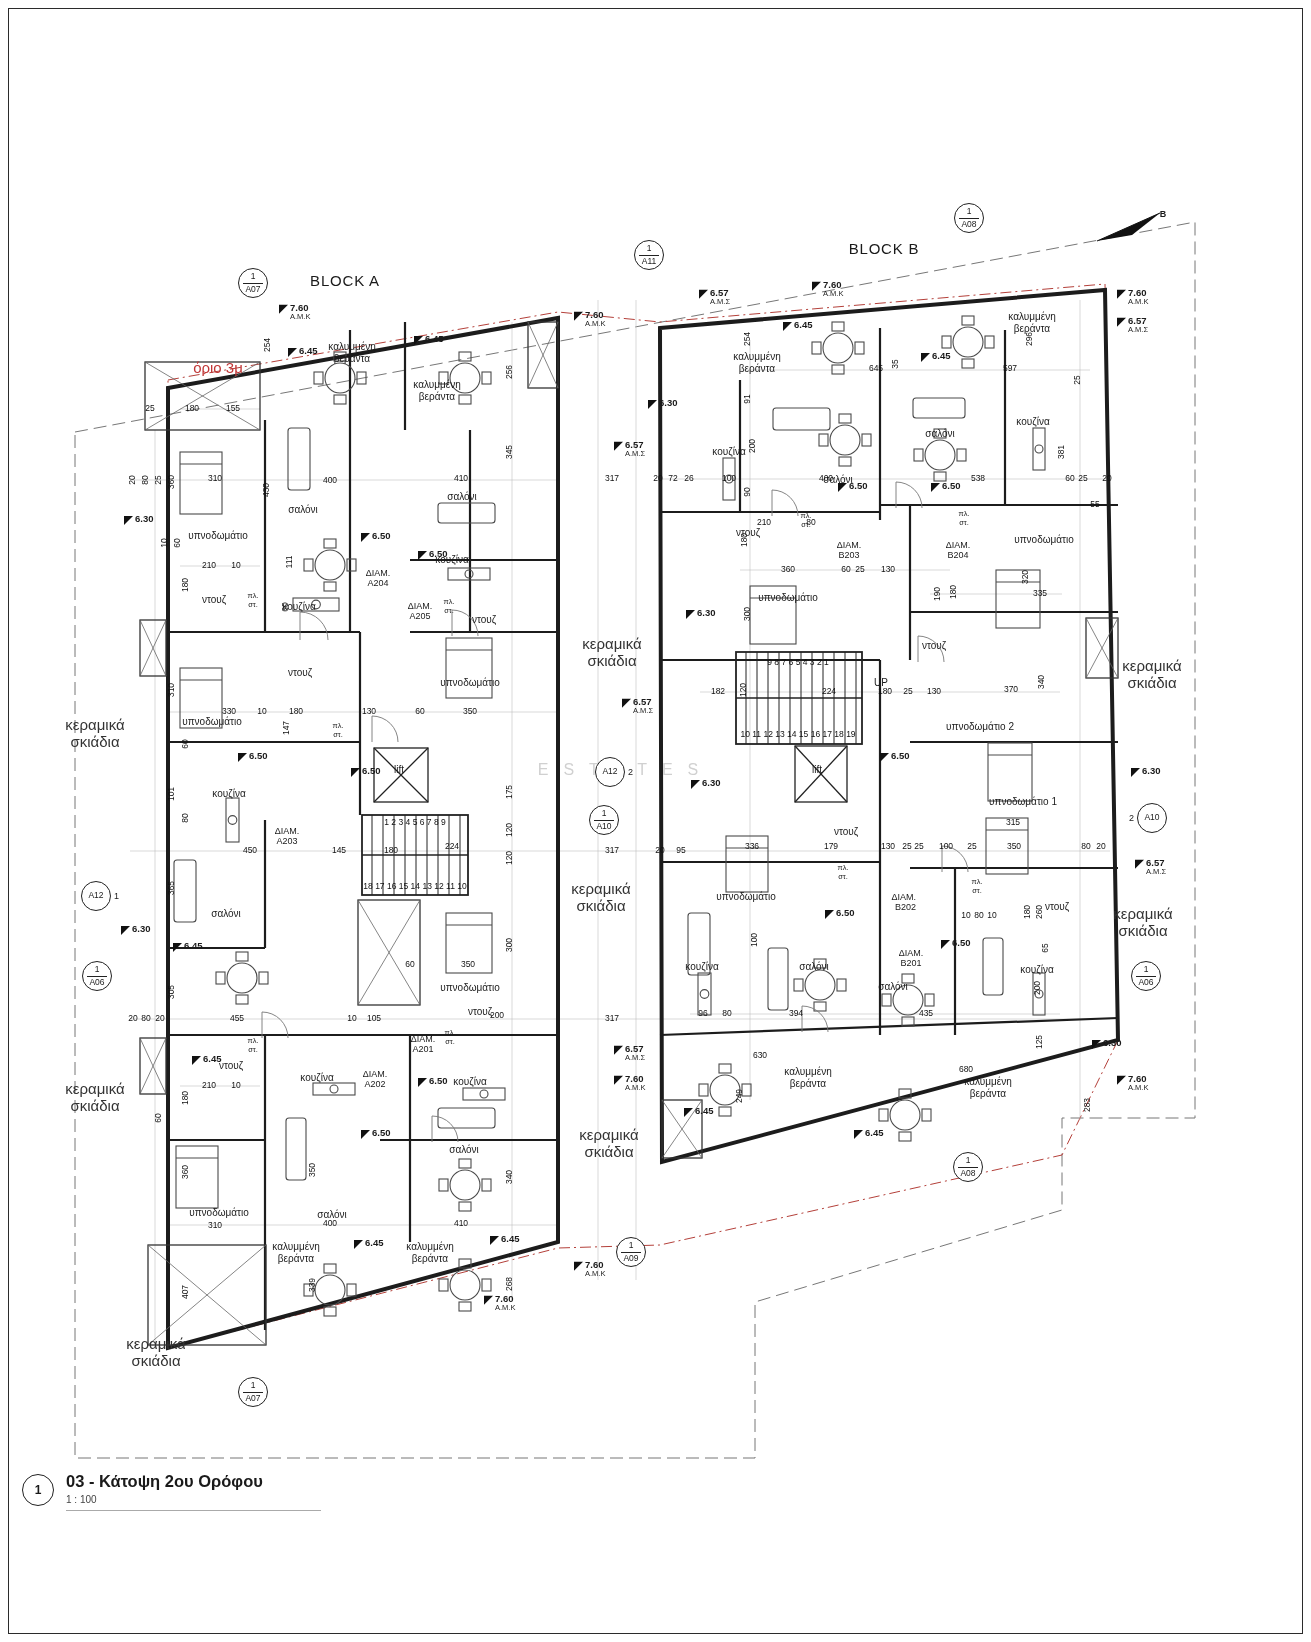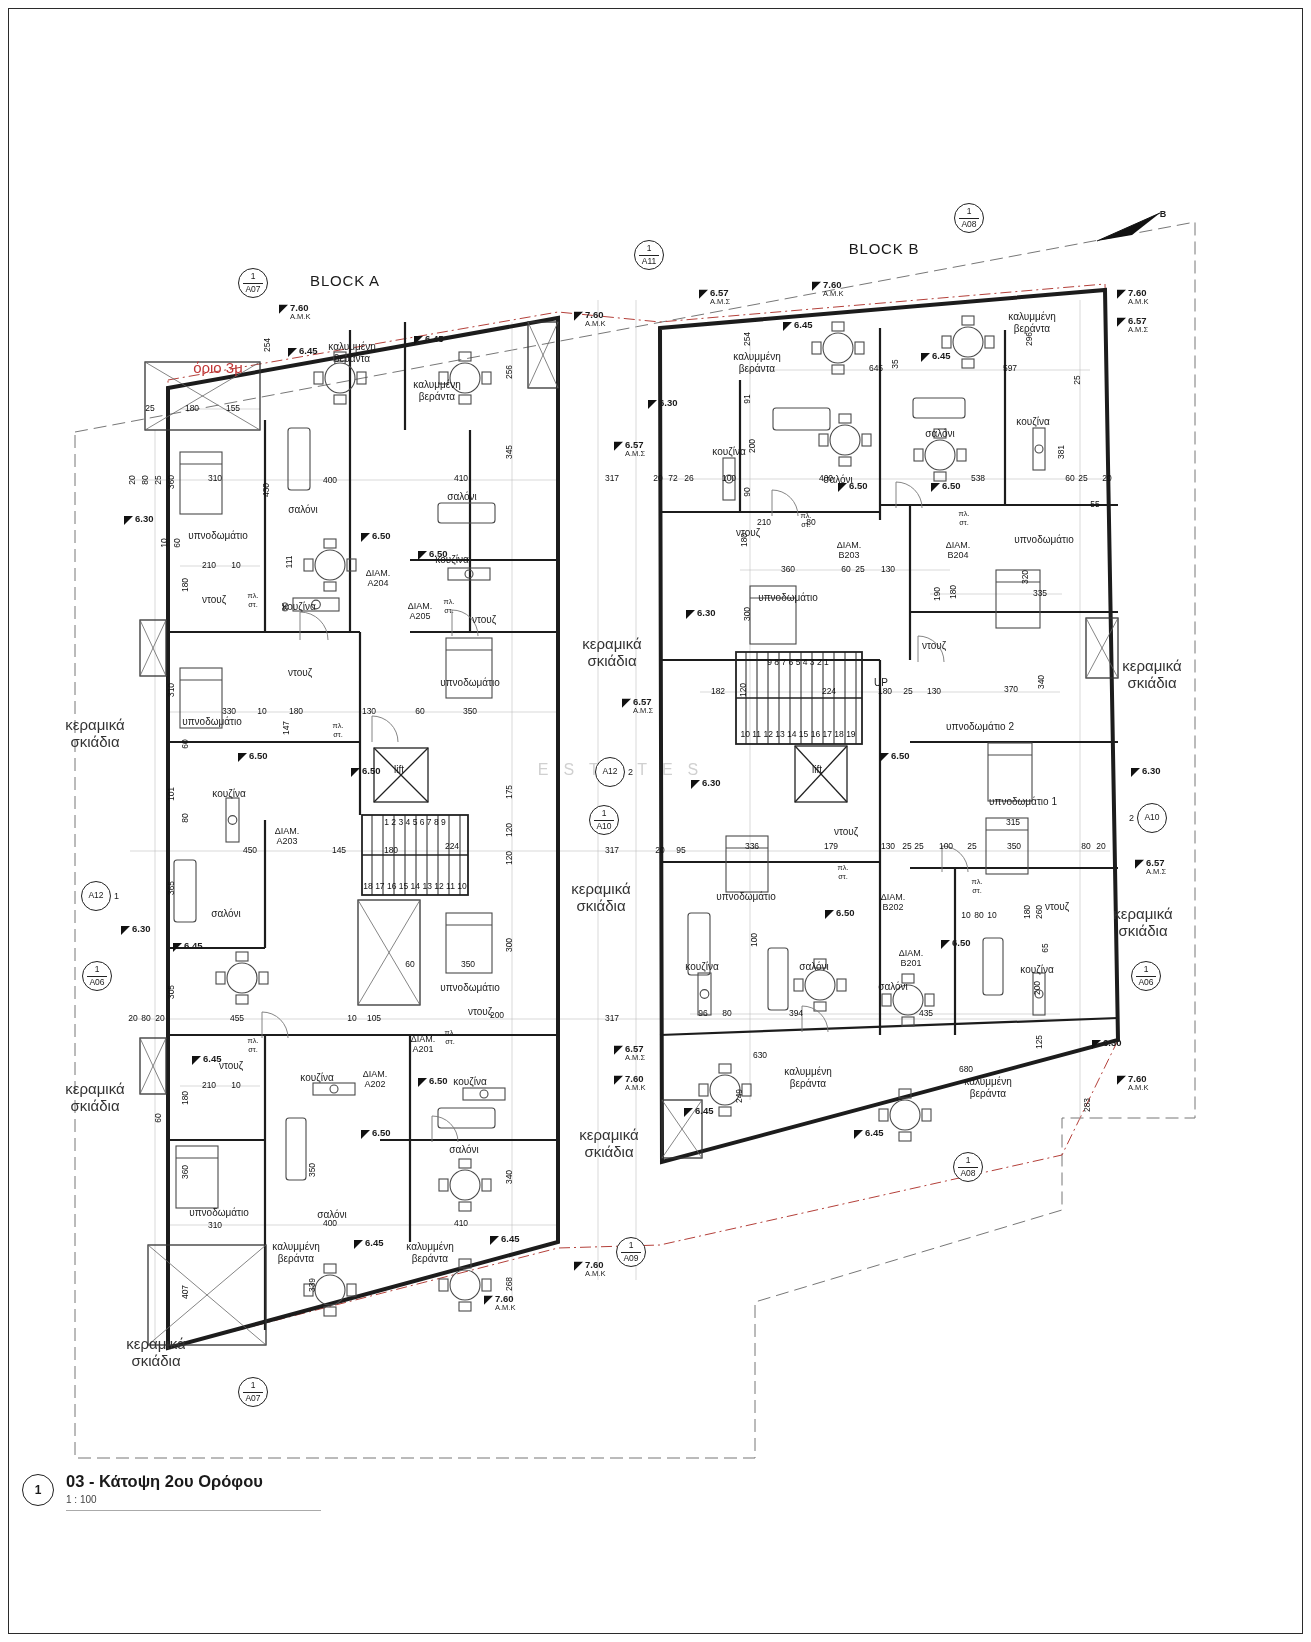--- a/index.html
+++ b/index.html
@@ -381,21 +381,21 @@
       <div class="lbl tiny" style="left: 977px; top: 887px;">πλ. στ.</div>
     </div>
   <div class="layer">
       <div class="lbl apt" style="left: 378px; top: 578px;">ΔΙΑΜ. A204</div>
       <div class="lbl apt" style="left: 420px; top: 611px;">ΔΙΑΜ. A205</div>
       <div class="lbl apt" style="left: 287px; top: 836px;">ΔΙΑΜ. A203</div>
       <div class="lbl apt" style="left: 423px; top: 1044px;">ΔΙΑΜ. A201</div>
       <div class="lbl apt" style="left: 375px; top: 1079px;">ΔΙΑΜ. A202</div>
       <div class="lbl apt" style="left: 849px; top: 550px;">ΔΙΑΜ. B203</div>
       <div class="lbl apt" style="left: 958px; top: 550px;">ΔΙΑΜ. B204</div>
-      <div class="lbl apt" style="left: 893px; top: 902px;">ΔΙΑΜ. B202</div>
+      <div class="lbl apt" style="left: 893px; top: 902px; text-align: right;">ΔΙΑΜ. B202</div>
       <div class="lbl apt" style="left: 911px; top: 958px;">ΔΙΑΜ. B201</div>
     </div>
   <div class="layer">
       <div class="lbl note" style="left: 95px; top: 733px;">κεραμικά σκιάδια</div>
       <div class="lbl note" style="left: 612px; top: 652px;">κεραμικά σκιάδια</div>
       <div class="lbl note" style="left: 601px; top: 897px;">κεραμικά σκιάδια</div>
       <div class="lbl note" style="left: 609px; top: 1143px;">κεραμικά σκιάδια</div>
       <div class="lbl note" style="left: 1152px; top: 674px;">κεραμικά σκιάδια</div>
       <div class="lbl note" style="left: 1143px; top: 922px;">κεραμικά σκιάδια</div>
       <div class="lbl note" style="left: 156px; top: 1352px;">κεραμικά σκιάδια</div>

